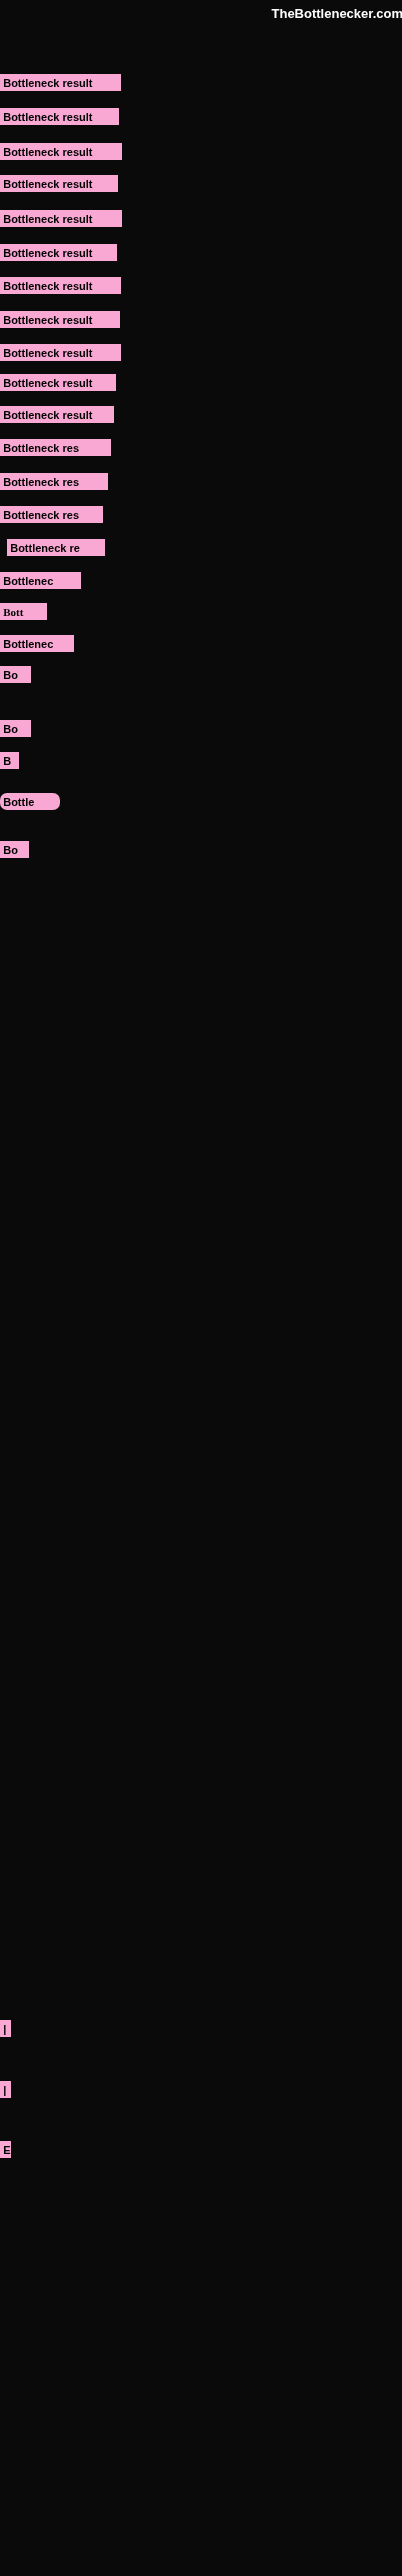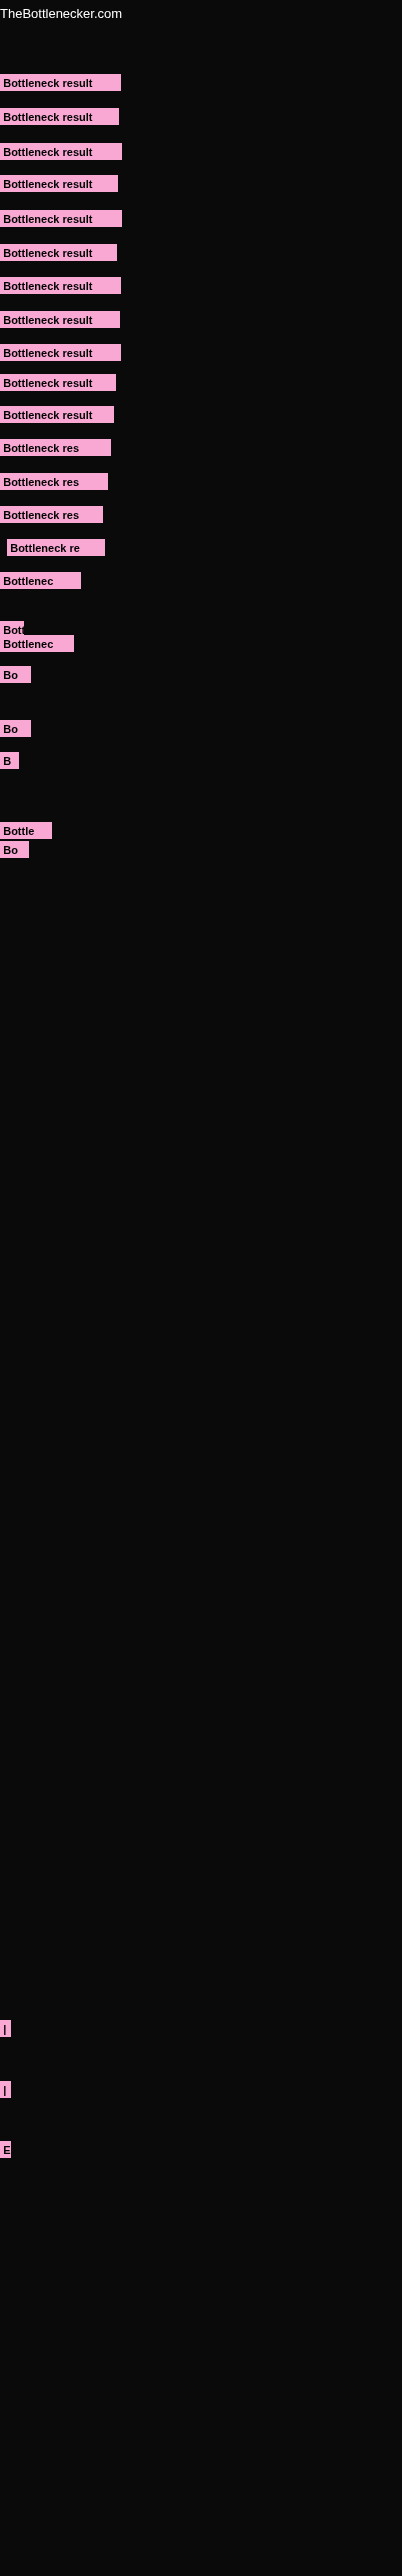--- a/index.html
+++ b/index.html
@@ -10,25 +10,26 @@
 
     body {
       width: 403px;
       min-height: 2576px;
       background-color: #0a0a0a;
       font-family: Arial, sans-serif;
       position: relative;
     }
 
     .site-title {
-      text-align: left;
+      text-align: right;
       color: #ffffff;
       font-size: 13px;
       padding: 6.4px 0;
       width: 100%;
+      font-weight: bold;
     }
 
     .bottleneck-bar {
       position: absolute;
       left: 0;
       background-color: #f9a8d4;
       color: #000000;
       font-size: 11px;
       font-weight: bold;
       padding: 1.6px 3.2px;
@@ -61,24 +62,24 @@
     <div class="bottleneck-bar" style="top: 233px; width: 121px;">Bottleneck result</div>
     <div class="bottleneck-bar" style="top: 267px; width: 120px;">Bottleneck result</div>
     <div class="bottleneck-bar" style="top: 300px; width: 121px;">Bottleneck result</div>
     <div class="bottleneck-bar" style="top: 330px; width: 116px;">Bottleneck result</div>
     <div class="bottleneck-bar" style="top: 362px; width: 114px;">Bottleneck result</div>
     <div class="bottleneck-bar" style="top: 395px; width: 111px;">Bottleneck res</div>
     <div class="bottleneck-bar" style="top: 429px; width: 108px;">Bottleneck res</div>
     <div class="bottleneck-bar" style="top: 462px; width: 103px;">Bottleneck res</div>
     <div class="bottleneck-bar" style="top: 495px; width: 98px; margin-left: 7px;">Bottleneck re</div>
     <div class="bottleneck-bar" style="top: 528px; width: 81px;">Bottlenec</div>
-    <div class="bottleneck-bar" style="top: 577px; width: 24px;">Bott</div>
+    <div class="bottleneck-bar" style="top: 559px; width: 47px; font-family: Liberation Serif, serif;">Bott</div>
     <div class="bottleneck-bar" style="top: 591px; width: 74px;">Bottlenec</div>
     <div class="bottleneck-bar" style="top: 622px; width: 31px;">Bo</div>
     <div class="bottleneck-bar" style="top: 676px; width: 31px;">Bo</div>
     <div class="bottleneck-bar" style="top: 708px; width: 19.3px;">B</div>
-    <div class="bottleneck-bar" style="top: 778px; width: 52px;">Bottle</div>
+    <div class="bottleneck-bar" style="top: 749px; width: 60px; border-radius: 7px;">Bottle</div>
     <div class="bottleneck-bar" style="top: 797px; width: 29px;">Bo</div>
     <div class="bottleneck-bar" style="top: 1976px; width: 11.3px;">|</div>
     <div class="bottleneck-bar" style="top: 2037px; width: 11.3px;">|</div>
     <div class="bottleneck-bar" style="top: 2097px; width: 11.3px;">E</div>
   </div>
 
 
 </body></html>

